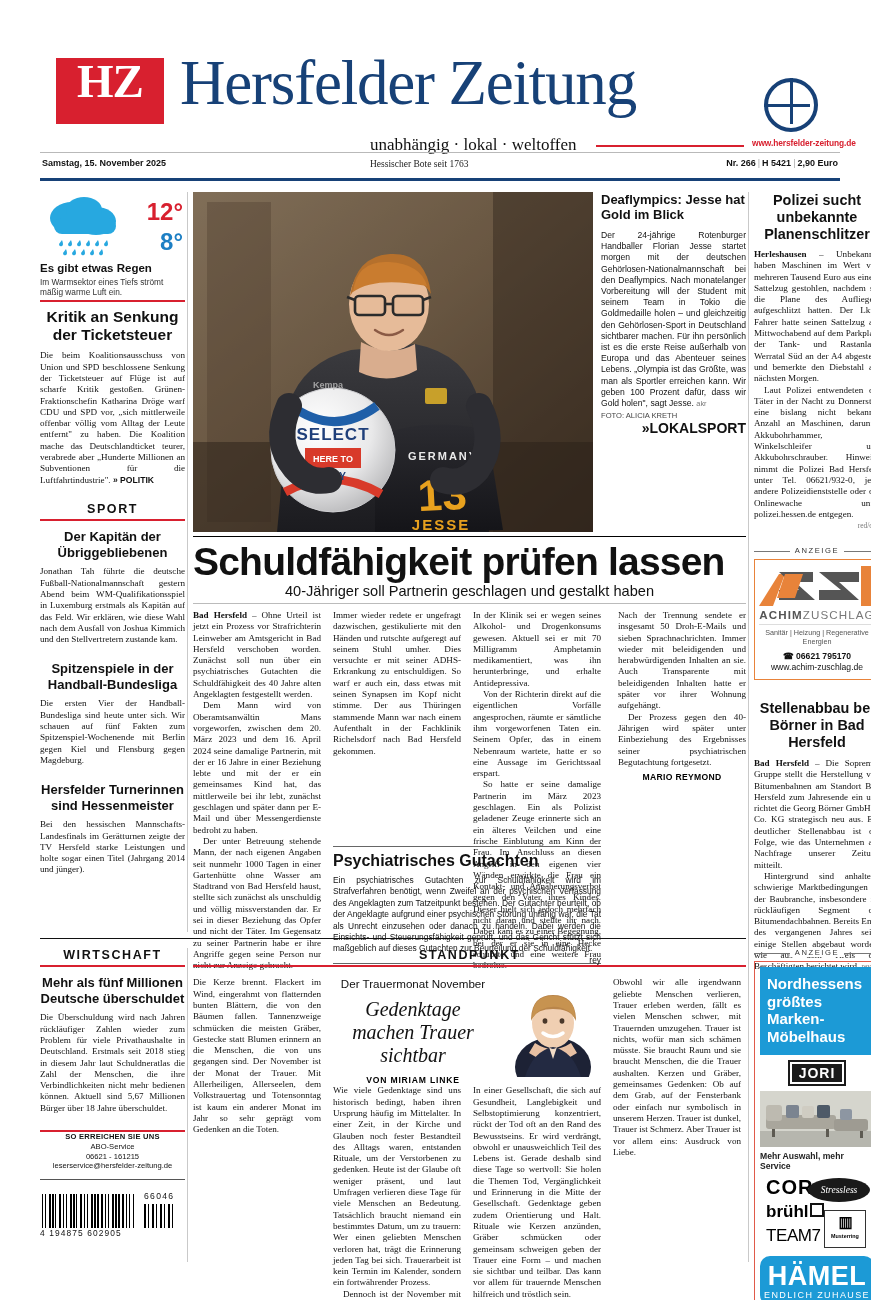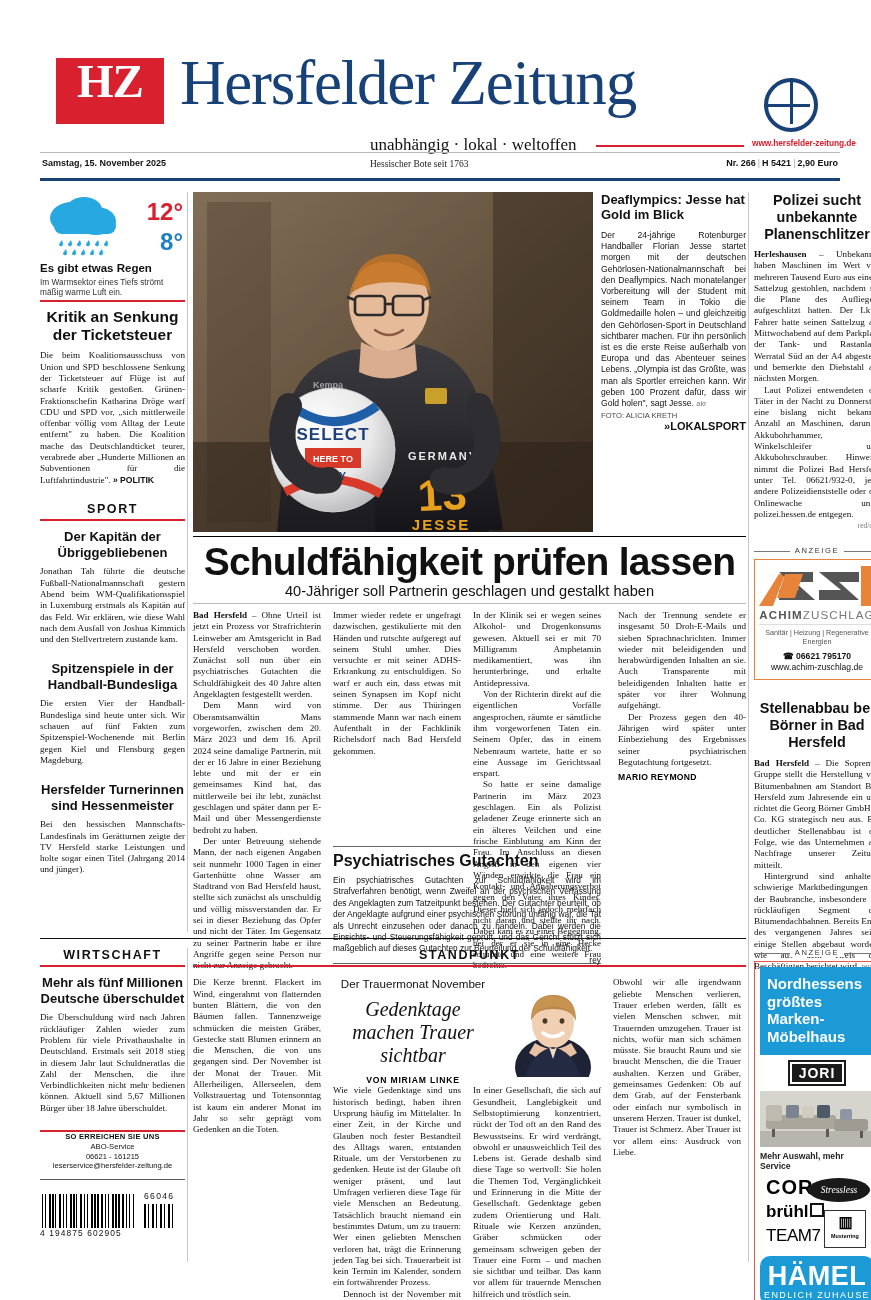--- a/index.html
+++ b/index.html
@@ -256,40 +256,39 @@
   }
   .cap-head {
     font-family: "Liberation Sans", sans-serif;
     font-weight: bold; font-size: 13px; line-height: 15px;
     color: #111; margin-bottom: 8px;
   }
   .photo-credit {
     font-family: "Liberation Sans", sans-serif;
     font-size: 7.6px; color: #444; margin-top: 2px;
   }
-  .photo-credit b { color: #111; font-size: 11px; }
+  .photo-credit b { color: #111; font-size: 14px; }
   .akr { font-size: 7.4px; color: #777; }
 
   .col-far-right {
     position: absolute; left: 714px; top: 192px; width: 126px;
   }
 
   
   .hl-rule-top {
     position: absolute; left: 153px; top: 536px; width: 553px; height: 1px;
     background: #000;
   }
   .main-headline {
     position: absolute; left: 153px; top: 541px; width: 553px;
     font-family: "Liberation Sans", sans-serif;
     font-weight: bold;
     font-size: 39px;
     line-height: 42px;
     letter-spacing: -0.8px;
-    text-align: center;
     color: #111;
   }
   .main-sub {
     position: absolute; left: 153px; top: 583px; width: 553px;
     font-family: "Liberation Sans", sans-serif;
     font-size: 14.6px;
     text-align: center;
     color: #111;
   }
   .main-rule-2 {
@@ -307,21 +306,21 @@
     position: absolute; left: 293px; top: 846px; width: 268px;
   }
   .infobox .ib-rule-top { height: 1px; background: #666; }
   .infobox h4 {
     font-family: "Liberation Sans", sans-serif;
     font-weight: bold; font-size: 16px;
     margin: 5px 0 5px 0; color: #111;
   }
   .byline {
     font-family: "Liberation Sans", sans-serif;
-    font-weight: bold; font-size: 8.6px; text-align: left;
+    font-weight: bold; font-size: 8.6px; text-align: center;
     letter-spacing: .3px; margin-top: 4px;
   }
 
   
   .anzeige-label {
     text-align: center; font-size: 7.6px; letter-spacing: 1.6px;
     color: #333; position: relative; margin-bottom: 4px;
   }
   .anzeige-label span { background: #fff; padding: 0 5px; position: relative; z-index: 2;}
   .anzeige-label::before {

